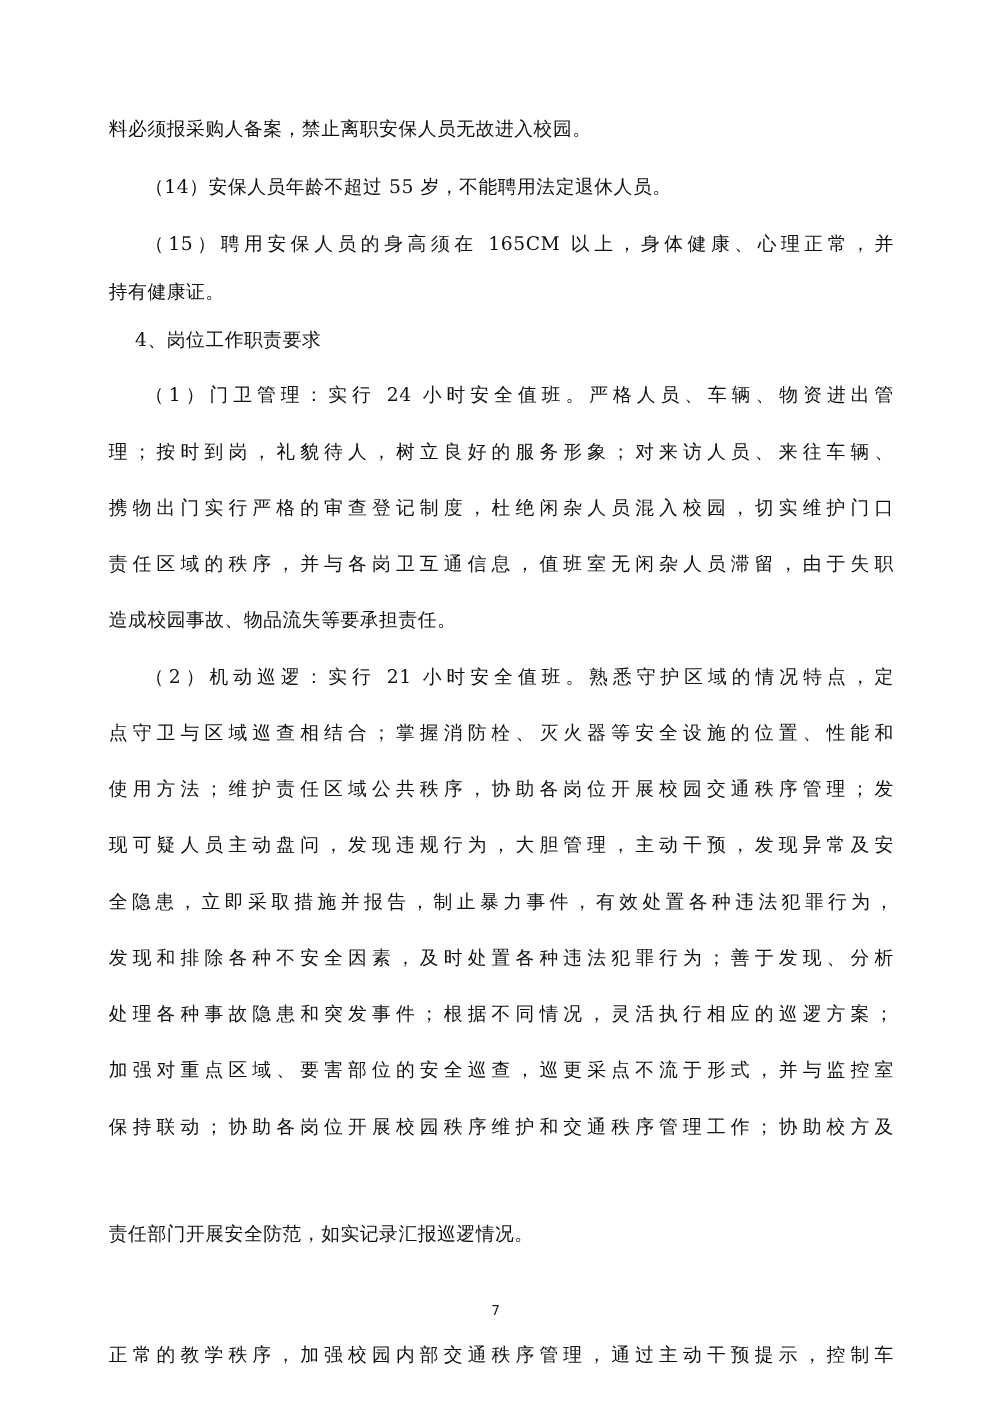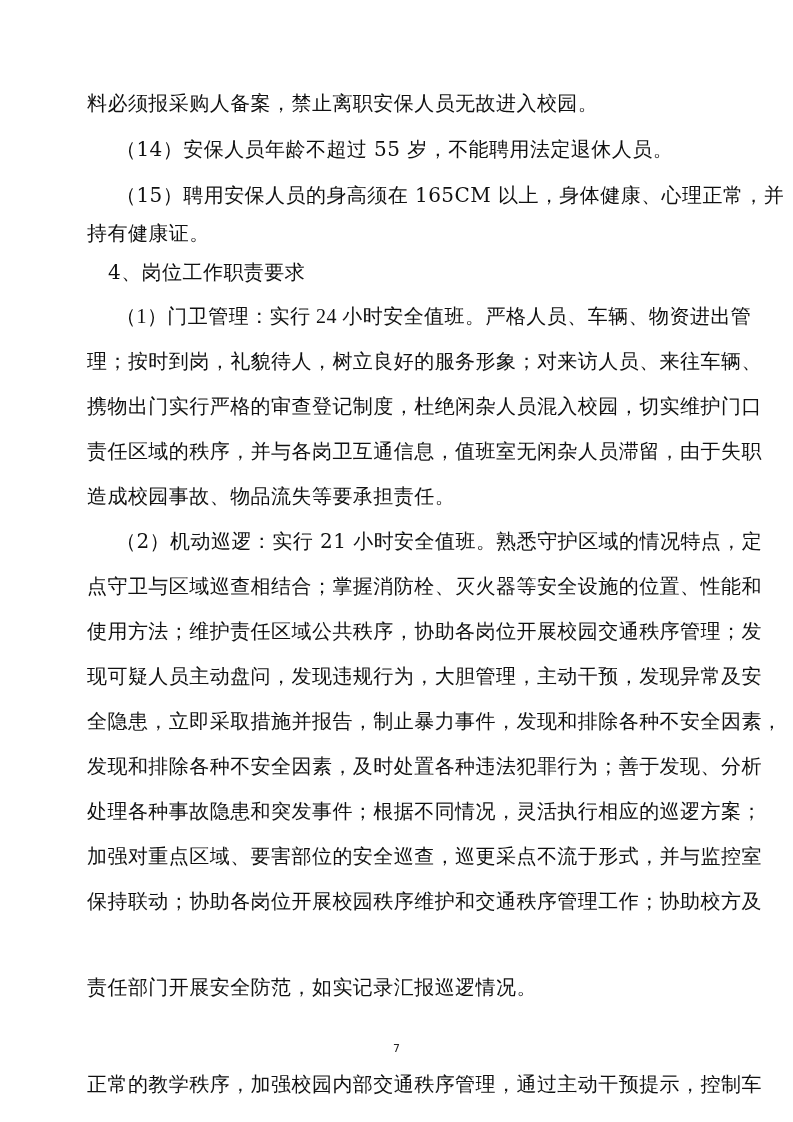--- a/index.html
+++ b/index.html
@@ -1,50 +1,50 @@
 <!DOCTYPE html>
 <html><head>
 <meta charset="utf-8">
 <style>
   html, body { margin: 0; padding: 0; background: #ffffff; }
   body { width: 793px; height: 1122px; position: relative; overflow: hidden;
          font-family: "DejaVu Serif", "Liberation Serif", serif; color: #111; }
   .page { position: absolute; left: 0; top: 0; width: 793px; height: 1122px; background: #fff; }
-  .line { position: absolute; left: 87px; width: 628px; font-size: 20px; line-height: 24px;
+  .line { position: absolute; left: 87px; width: 628px; font-size: 15px; line-height: 24px;
           white-space: nowrap; letter-spacing: 0.45px; text-align: justify; text-align-last: justify; }
   .line.last { text-align-last: left; }
   .line.indent { left: 128px; width: 587px; }
   .line.h4 { left: 108px; text-align-last: left; }
   .pagenum { position: absolute; left: 0; width: 793px; top: 1040px; text-align: center;
              font-size: 11px; font-family: "DejaVu Sans", "Liberation Sans", sans-serif; color: #222; }
 </style>
 </head>
 <body>
 
 <div class="page">
   <div class="line last" style="top:91px">料必须报采购人备案，禁止离职安保人员无故进入校园。</div>
 
   <div class="line indent last" style="top:137px; left:116px;">（14）安保人员年龄不超过 55 岁，不能聘用法定退休人员。</div>
 
   <div class="line indent" style="top:183px; left:116px; width:599px;">（15）聘用安保人员的身高须在 165CM 以上，身体健康、心理正常，并</div>
   <div class="line last" style="top:221px">持有健康证。</div>
 
   <div class="line h4" style="top:260px">4、岗位工作职责要求</div>
 
-  <div class="line indent" style="top:304px; left:116px; width:599px;font-family:Liberation Serif, serif;">（1）门卫管理：实行 24 小时安全值班。严格人员、车辆、物资进出管</div>
+  <div class="line indent" style="top:304px; left:116px; width:599px;">（1）门卫管理：实行 24 小时安全值班。严格人员、车辆、物资进出管</div>
   <div class="line" style="top:349px">理；按时到岗，礼貌待人，树立良好的服务形象；对来访人员、来往车辆、</div>
   <div class="line" style="top:394px">携物出门实行严格的审查登记制度，杜绝闲杂人员混入校园，切实维护门口</div>
   <div class="line" style="top:439px">责任区域的秩序，并与各岗卫互通信息，值班室无闲杂人员滞留，由于失职</div>
   <div class="line last" style="top:484px">造成校园事故、物品流失等要承担责任。</div>
 
   <div class="line indent" style="top:529px; left:116px; width:599px;">（2）机动巡逻：实行 21 小时安全值班。熟悉守护区域的情况特点，定</div>
   <div class="line" style="top:619px">使用方法；维护责任区域公共秩序，协助各岗位开展校园交通秩序管理；发</div>
   <div class="line" style="top:574px">点守卫与区域巡查相结合；掌握消防栓、灭火器等安全设施的位置、性能和</div>
   <div class="line" style="top:664px">现可疑人员主动盘问，发现违规行为，大胆管理，主动干预，发现异常及安</div>
-  <div class="line" style="top:709px">全隐患，立即采取措施并报告，制止暴力事件，发现和排除各种不安全因素，</div>
+  <div class="line" style="top:709px">全隐患，立即采取措施并报告，制止暴力事件，有效处置各种违法犯罪行为，</div>
   <div class="line" style="top:754px">发现和排除各种不安全因素，及时处置各种违法犯罪行为；善于发现、分析</div>
   <div class="line" style="top:799px">处理各种事故隐患和突发事件；根据不同情况，灵活执行相应的巡逻方案；</div>
   <div class="line" style="top:844px">加强对重点区域、要害部位的安全巡查，巡更采点不流于形式，并与监控室</div>
   <div class="line" style="top:889px">保持联动；协助各岗位开展校园秩序维护和交通秩序管理工作；协助校方及</div>
   <div class="line last" style="top:975px">责任部门开展安全防范，如实记录汇报巡逻情况。</div>
 
   <div class="line" style="top:1072px">正常的教学秩序，加强校园内部交通秩序管理，通过主动干预提示，控制车</div>
 
   <div class="pagenum" style="top:1042px">7</div>
 </div>

